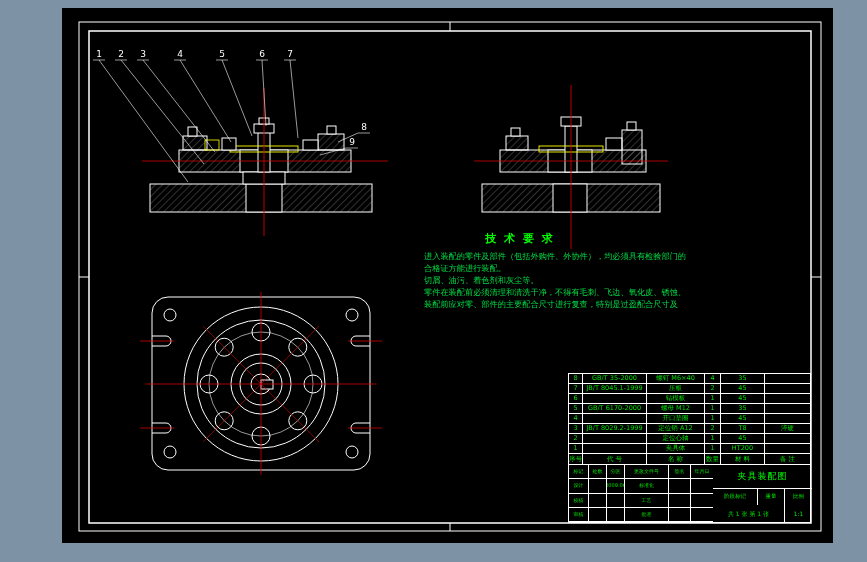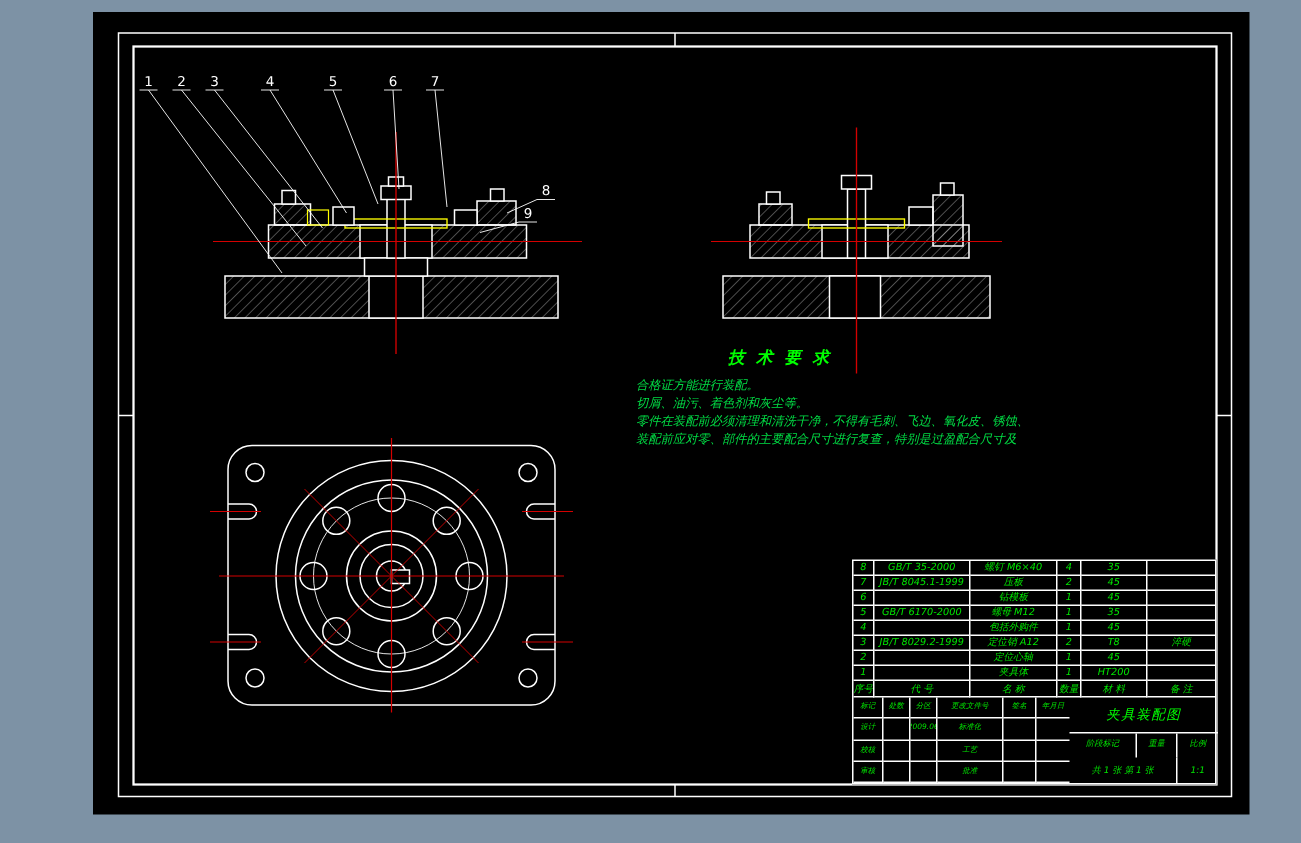--- a/index.html
+++ b/index.html
@@ -1,19 +1,19 @@
 <!DOCTYPE html>
 <html><head>
 <meta charset="utf-8">
 <style>
   html,body{margin:0;padding:0;background:#5b6d7d;}
   .screen{position:relative;width:867px;height:562px;background:#7d92a5;overflow:hidden;
           font-family:"DejaVu Sans",sans-serif;}
   svg{position:absolute;left:0;top:0;}
-  .overlay{position:absolute;color:#00e400;font-style:italic;}
+  .overlay{position:absolute;color:#00e400;}
   
   .tech{left:424px;top:231px;width:252px;}
   .tech-title{color:#00ff00;font-size:11px;font-weight:bold;text-align:center;
               margin-right:60px;letter-spacing:2px;margin-bottom:4px;}
   .tech-line{font-size:8.2px;line-height:12px;white-space:nowrap;color:#00dd44;}
   
   .tb{left:568px;top:373px;width:243px;height:150px;box-sizing:border-box;
       border:1px solid #fff;background:#000;display:flex;flex-direction:column;}
   .tb *{box-sizing:border-box;}
   .p-row,.ph-row,.s-row{display:flex;}
@@ -179,20 +179,21 @@
       <line x1="348" y1="341" x2="382" y2="341"></line>
       <line x1="348" y1="428" x2="382" y2="428"></line>
     </g>
   </g>
 </svg>
 
 <div class="overlay tech">
   <div class="tech-title">技 术 要 求</div>
   <div>
 
+  <div class="tech-line">进入装配的零件及部件（包括外购件、外协件），均必须具有检验部门的</div>
         <div class="tech-line">合格证方能进行装配。</div>
         <div class="tech-line">切屑、油污、着色剂和灰尘等。</div>
         <div class="tech-line">零件在装配前必须清理和清洗干净，不得有毛刺、飞边、氧化皮、锈蚀、</div>
         <div class="tech-line">装配前应对零、部件的主要配合尺寸进行复查，特别是过盈配合尺寸及</div>
       </div>
 </div>
 
 <div class="overlay tb">
   <div class="parts-rows">
 
@@ -224,21 +225,21 @@
         <div class="cell c0">5</div>
         <div class="cell c1">GB/T 6170-2000</div>
         <div class="cell c2">螺母 M12</div>
         <div class="cell c3">1</div>
         <div class="cell c4">35</div>
         <div class="cell c5"></div>
       </div>
         <div class="p-row">
         <div class="cell c0">4</div>
         <div class="cell c1"></div>
-        <div class="cell c2">包括外购件</div>
+        <div class="cell c2">开口垫圈</div>
         <div class="cell c3">1</div>
         <div class="cell c4">45</div>
         <div class="cell c5"></div>
       </div>
         <div class="p-row">
         <div class="cell c0">3</div>
         <div class="cell c1">JB/T 8029.2-1999</div>
         <div class="cell c2">定位销 A12</div>
         <div class="cell c3">2</div>
         <div class="cell c4">T8</div>

